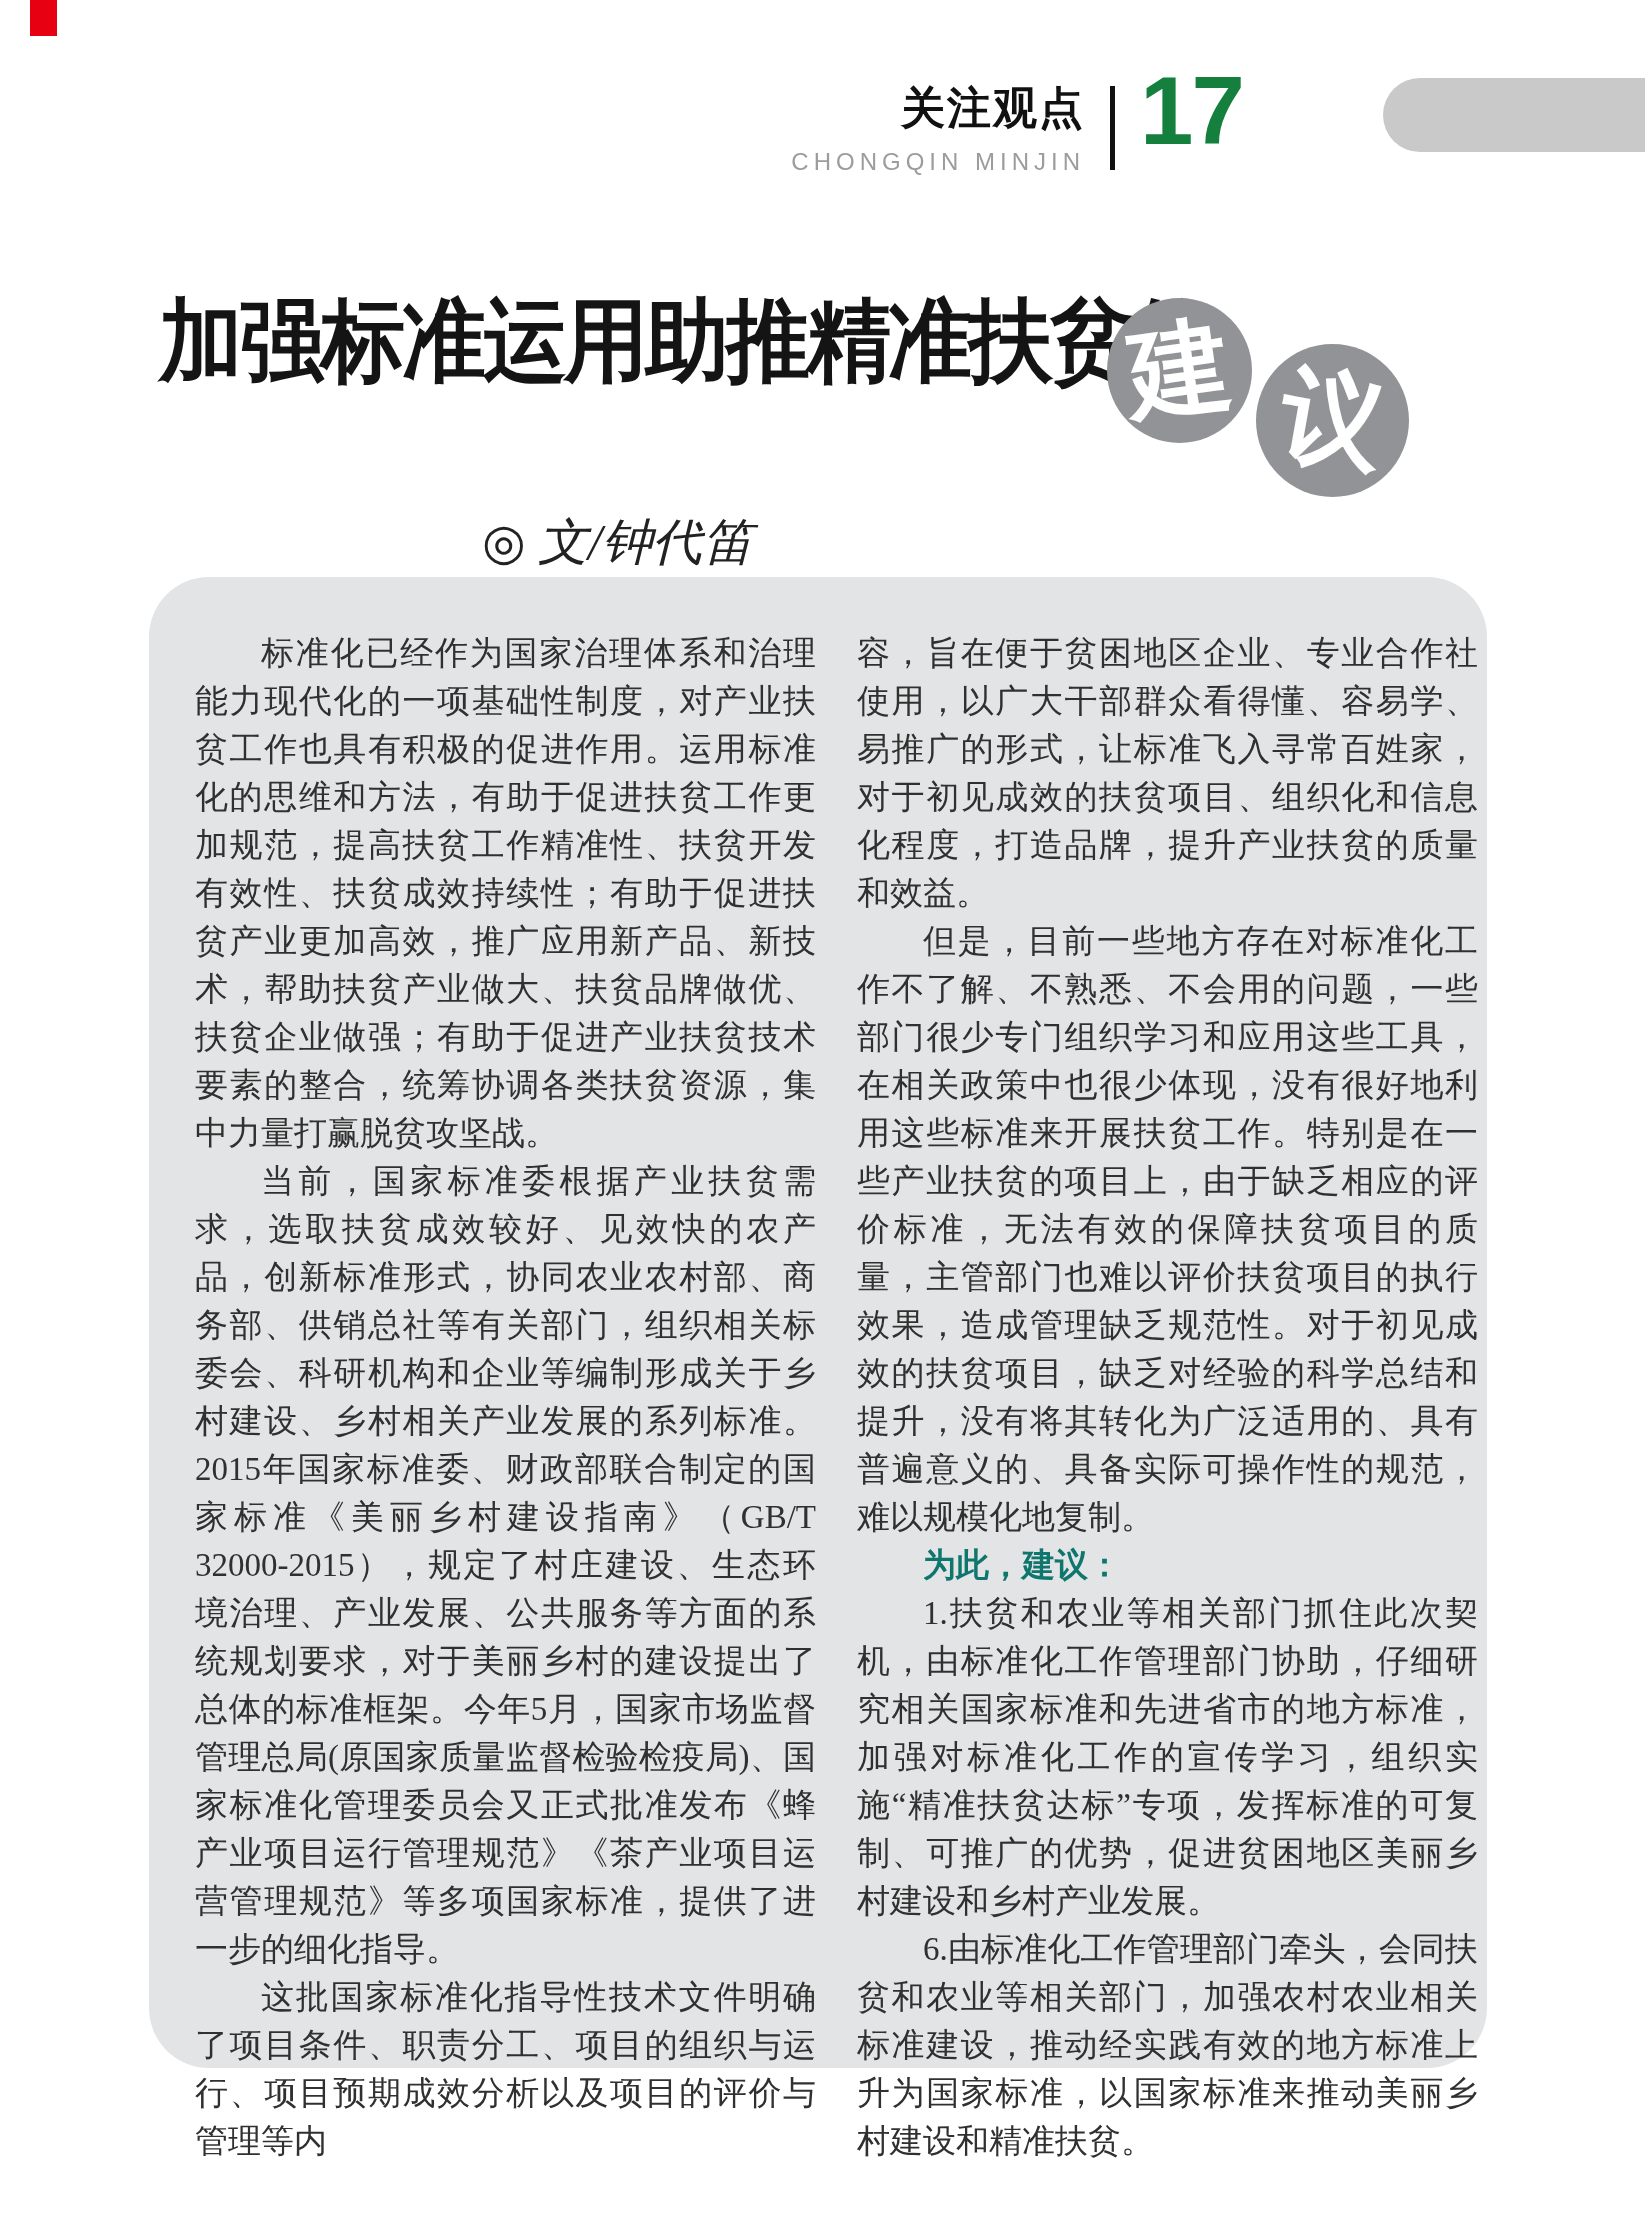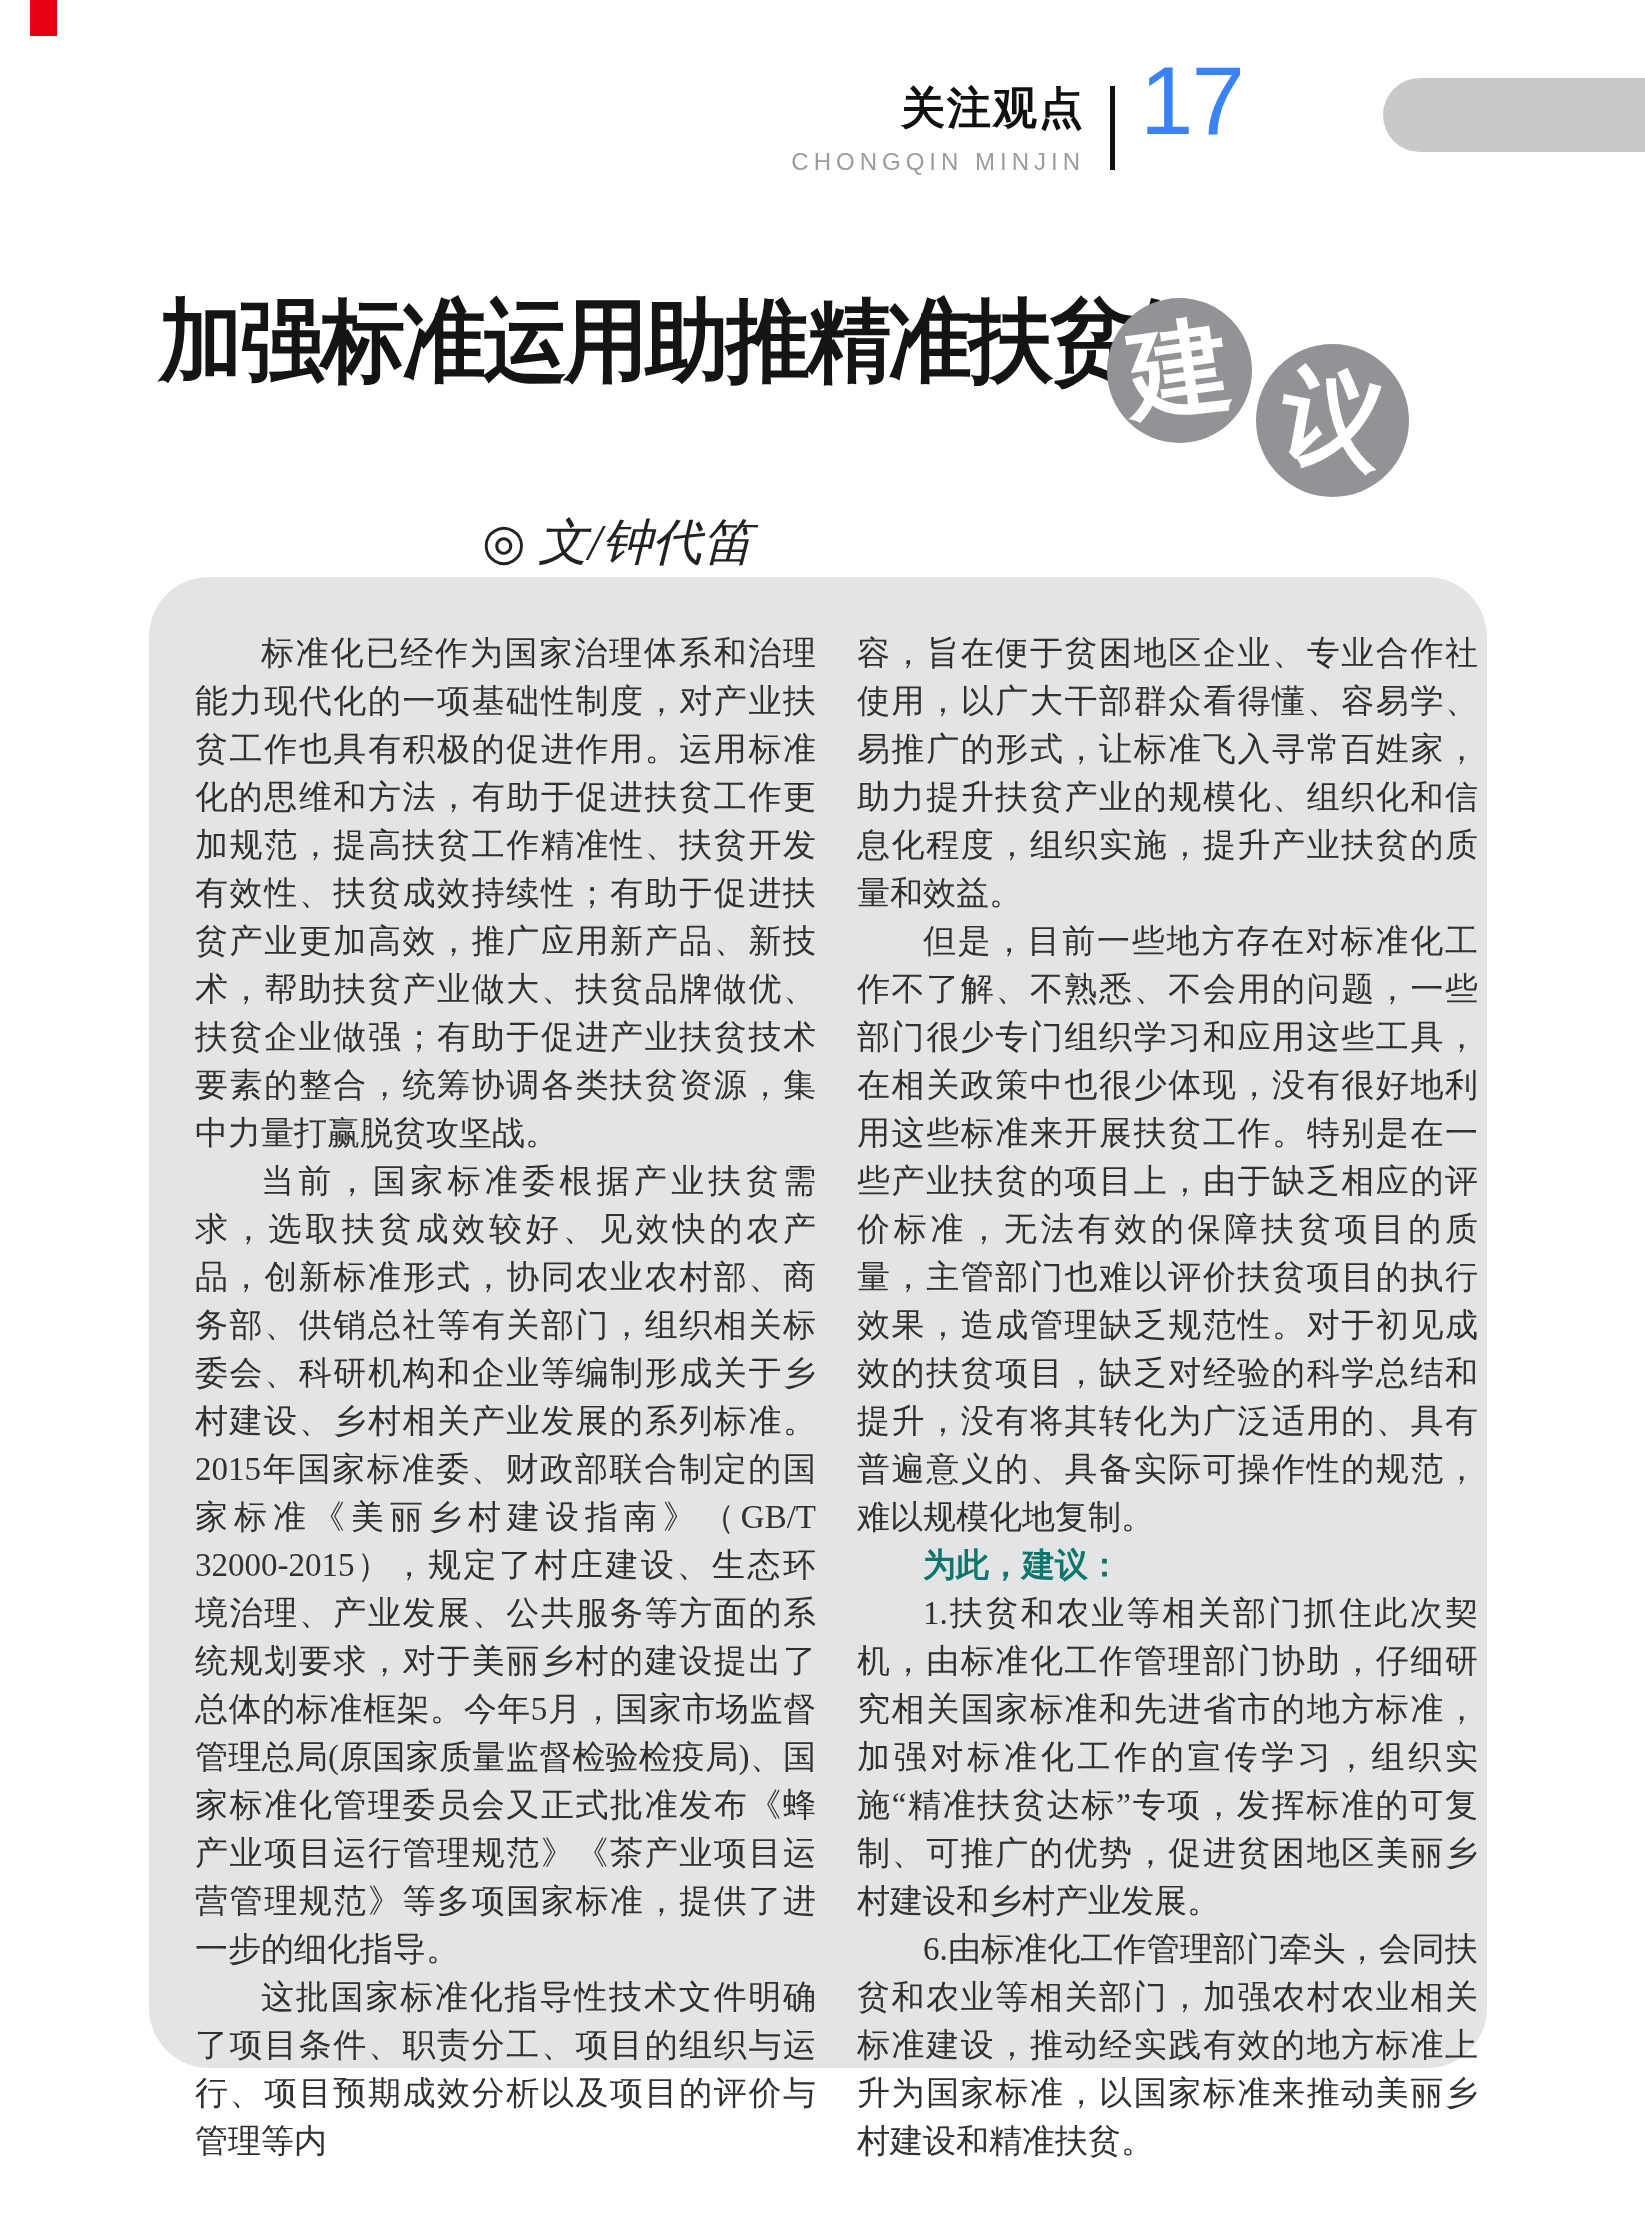--- a/index.html
+++ b/index.html
@@ -9,22 +9,22 @@
   }
   
   .corner-mark{position:absolute;left:30px;top:0;width:27px;height:36px;}
   
   .header-block{position:absolute;top:84px;right:561px;text-align:right;}
   .section-title{font-family:"Liberation Sans","DejaVu Sans",sans-serif;font-weight:bold;
     font-size:44px;line-height:48px;color:#111;letter-spacing:2px;}
   .section-subtitle{font-family:"Liberation Sans","DejaVu Sans",sans-serif;font-size:24px;
     color:#9c9c9c;letter-spacing:5px;margin-top:16px;}
   .header-divider{position:absolute;left:1110px;top:86px;width:5px;height:84px;background:#111;}
-  .page-number{position:absolute;left:1140px;top:46px;font-family:"Liberation Sans","DejaVu Sans",sans-serif;
-    font-weight:normal;font-size:96px;line-height:109px;color:#3b82f6;letter-spacing:-2px;}
+  .page-number{position:absolute;left:1140px;top:56px;font-family:"Liberation Sans","DejaVu Sans",sans-serif;
+    font-weight:bold;font-size:96px;line-height:109px;color:#15803d;letter-spacing:-2px;}
   .header-tab{position:absolute;left:1383px;top:78px;width:263px;height:74px;
     background:#c9c9c9;border-radius:37px 0 0 37px;}
   
   .article-title{position:absolute;left:159px;top:287px;width:1035px;
     font-family:"Liberation Sans","DejaVu Sans",sans-serif;font-weight:900;
     font-size:84px;line-height:100px;color:#141414;letter-spacing:-3px;
     transform:scaleY(1.08);transform-origin:left top;white-space:nowrap;}
   
   .stamp{position:absolute;border-radius:50%;display:flex;align-items:center;justify-content:center;}
   .stamp-1{left:1107px;top:298px;width:145px;height:145px;background:#919396;}
@@ -73,21 +73,21 @@
 
   <div class="byline">◎ 文/钟代笛</div>
 
   <div class="content-panel" style="background: rgb(227, 228, 229);">
     <div class="col col-left">
         <p>标准化已经作为国家治理体系和治理能力现代化的一项基础性制度，对产业扶贫工作也具有积极的促进作用。运用标准化的思维和方法，有助于促进扶贫工作更加规范，提高扶贫工作精准性、扶贫开发有效性、扶贫成效持续性；有助于促进扶贫产业更加高效，推广应用新产品、新技术，帮助扶贫产业做大、扶贫品牌做优、扶贫企业做强；有助于促进产业扶贫技术要素的整合，统筹协调各类扶贫资源，集中力量打赢脱贫攻坚战。</p>
         <p>当前，国家标准委根据产业扶贫需求，选取扶贫成效较好、见效快的农产品，创新标准形式，协同农业农村部、商务部、供销总社等有关部门，组织相关标委会、科研机构和企业等编制形成关于乡村建设、乡村相关产业发展的系列标准。2015年国家标准委、财政部联合制定的国家标准《美丽乡村建设指南》（GB/T 32000-2015），规定了村庄建设、生态环境治理、产业发展、公共服务等方面的系统规划要求，对于美丽乡村的建设提出了总体的标准框架。今年5月，国家市场监督管理总局(原国家质量监督检验检疫局)、国家标准化管理委员会又正式批准发布《蜂产业项目运行管理规范》《茶产业项目运营管理规范》等多项国家标准，提供了进一步的细化指导。</p>
         <p>这批国家标准化指导性技术文件明确了项目条件、职责分工、项目的组织与运行、项目预期成效分析以及项目的评价与管理等内</p>
       </div>
     <div class="col col-right">
-        <p class="no-indent">容，旨在便于贫困地区企业、专业合作社使用，以广大干部群众看得懂、容易学、易推广的形式，让标准飞入寻常百姓家，助力提升扶贫产业的规模化、组织化和信息化程度，组织实施，提升产业扶贫的质量和效益。</p>
+        <p class="no-indent">容，旨在便于贫困地区企业、专业合作社使用，以广大干部群众看得懂、容易学、易推广的形式，让标准飞入寻常百姓家，对于初见成效的扶贫项目、组织化和信息化程度，打造品牌，提升产业扶贫的质量和效益。</p>
         <p>但是，目前一些地方存在对标准化工作不了解、不熟悉、不会用的问题，一些部门很少专门组织学习和应用这些工具，在相关政策中也很少体现，没有很好地利用这些标准来开展扶贫工作。特别是在一些产业扶贫的项目上，由于缺乏相应的评价标准，无法有效的保障扶贫项目的质量，主管部门也难以评价扶贫项目的执行效果，造成管理缺乏规范性。对于初见成效的扶贫项目，缺乏对经验的科学总结和提升，没有将其转化为广泛适用的、具有普遍意义的、具备实际可操作性的规范，难以规模化地复制。</p>
         <p class="bold">为此，建议：</p>
         <p>1.扶贫和农业等相关部门抓住此次契机，由标准化工作管理部门协助，仔细研究相关国家标准和先进省市的地方标准，加强对标准化工作的宣传学习，组织实施“精准扶贫达标”专项，发挥标准的可复制、可推广的优势，促进贫困地区美丽乡村建设和乡村产业发展。</p>
         <p>6.由标准化工作管理部门牵头，会同扶贫和农业等相关部门，加强农村农业相关标准建设，推动经实践有效的地方标准上升为国家标准，以国家标准来推动美丽乡村建设和精准扶贫。</p>
       </div>
   </div>
 
 </div>
 
 

